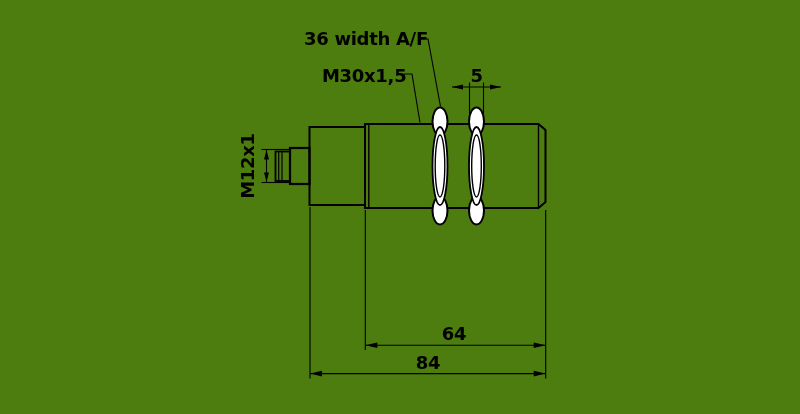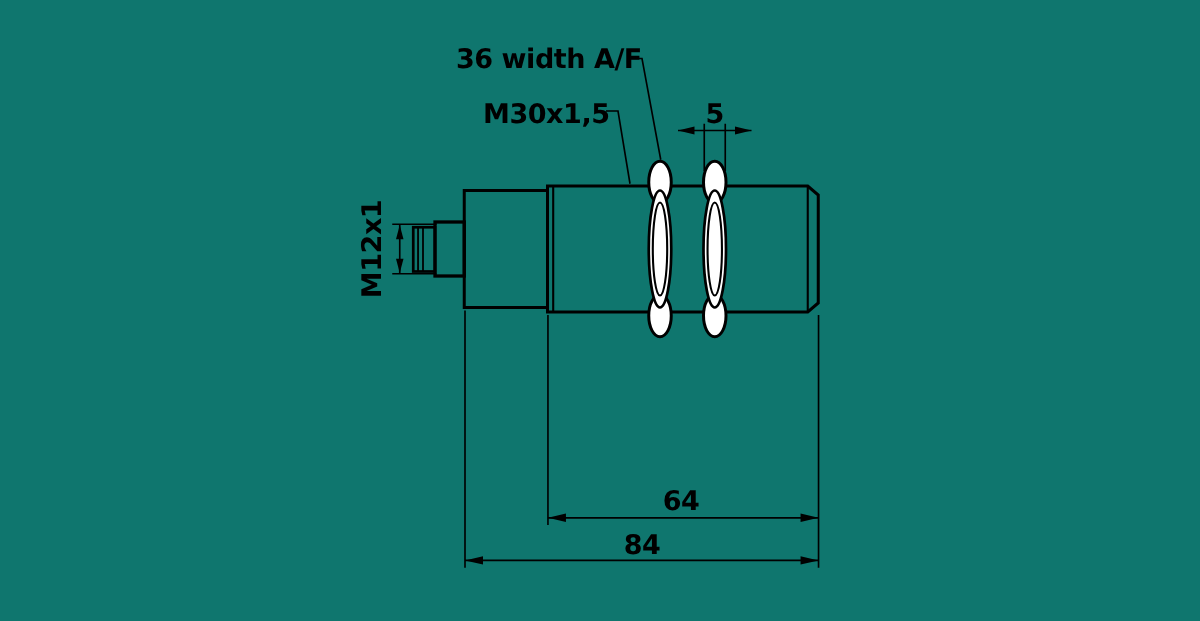--- a/index.html
+++ b/index.html
@@ -1,16 +1,16 @@
 <!DOCTYPE html>
 <html><head>
 <meta charset="utf-8">
 <style>
   html,body{margin:0;padding:0;background:#ffffff;}
-  .stage{width:800px;height:414px;position:relative;background:#0f766e;overflow:hidden;}
+  .stage{width:800px;height:414px;position:relative;background:#4d7c0f;overflow:hidden;}
   svg{display:block;}
   text{font-family:"DejaVu Sans","Liberation Sans",sans-serif;font-weight:600;letter-spacing:-0.3px;}
   .lbl{font-size:18px;}
   .dim{font-size:18px;}
 </style>
 </head>
 <body>
 
 <div class="stage">
 <svg width="800" height="414" viewBox="0 0 800 414">

